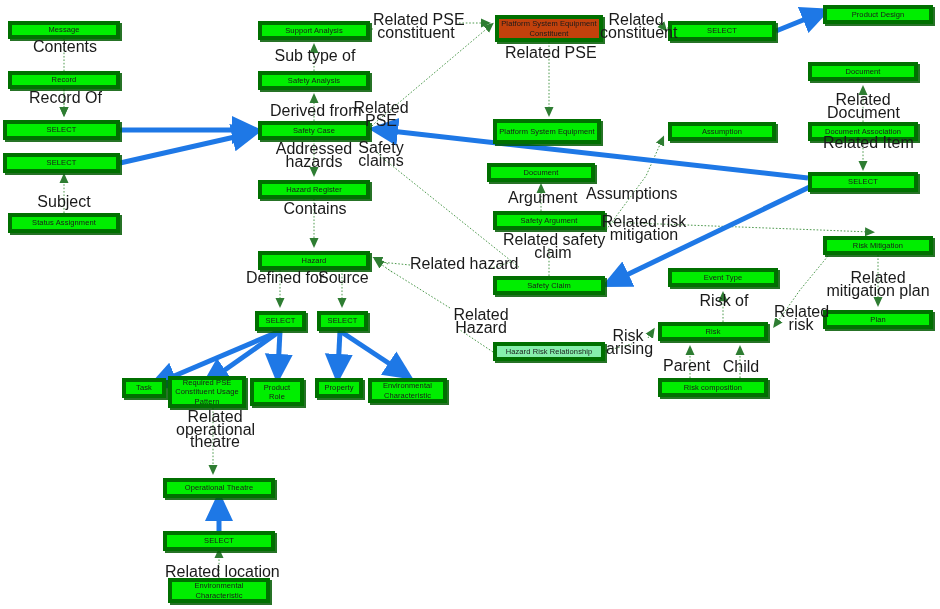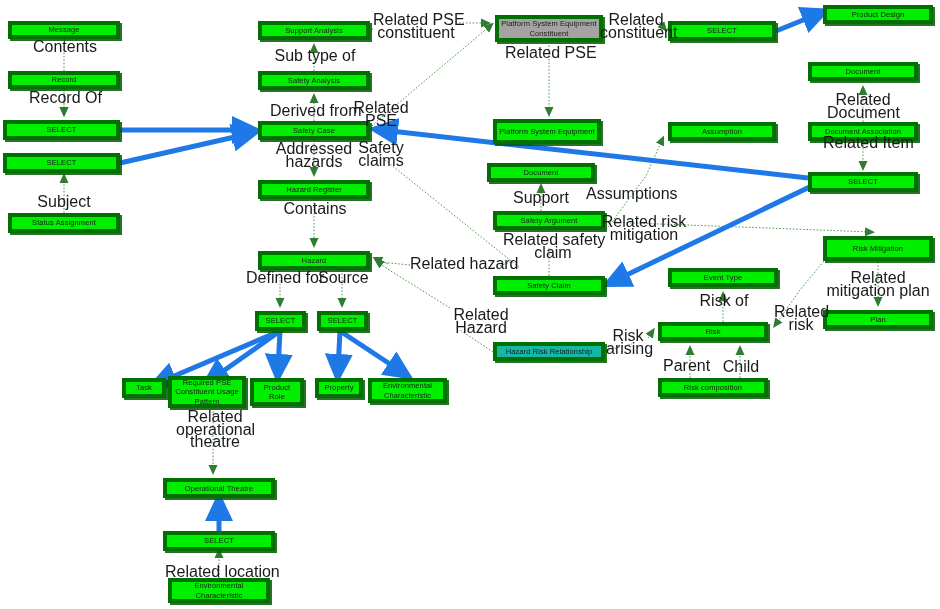--- a/index.html
+++ b/index.html
@@ -184,69 +184,69 @@
         <span>Product
 Role</span>
       </div>
       <div class="node" style="left: 315px; top: 378px; width: 48px; height: 20px; background: rgb(0, 238, 0); border-color: rgb(0, 112, 0);">
         <span>Property</span>
       </div>
       <div class="node" style="left: 368px; top: 378px; width: 79px; height: 25px; background: rgb(0, 238, 0); border-color: rgb(0, 112, 0);">
         <span>Environmental
 Characteristic</span>
       </div>
-      <div class="node" style="left: 163px; top: 478px; width: 112px; height: 20px; background: rgb(0, 238, 0); border-color: rgb(0, 112, 0); align-items: flex-end;">
+      <div class="node" style="left: 163px; top: 478px; width: 112px; height: 20px; background: rgb(0, 238, 0); border-color: rgb(0, 112, 0);">
         <span>Operational Theatre</span>
       </div>
       <div class="node" style="left: 163px; top: 531px; width: 112px; height: 20px; background: rgb(0, 238, 0); border-color: rgb(0, 112, 0);">
         <span>SELECT</span>
       </div>
       <div class="node" style="left: 168px; top: 578px; width: 102px; height: 25px; background: rgb(0, 238, 0); border-color: rgb(0, 112, 0);">
         <span>Environmental
 Characteristic</span>
       </div>
-      <div class="node" style="left: 495px; top: 15px; width: 108px; height: 27px; background: #a3a3a3; border-color: rgb(0, 112, 0);">
+      <div class="node" style="left: 495px; top: 15px; width: 108px; height: 27px; background: #c2410c; border-color: rgb(0, 112, 0);">
         <span>Platform System
 Equipment Constituent</span>
       </div>
       <div class="node" style="left: 493px; top: 119px; width: 108px; height: 25px; background: rgb(0, 238, 0); border-color: rgb(0, 112, 0);">
         <span>Platform System
 Equipment</span>
       </div>
       <div class="node" style="left: 487px; top: 163px; width: 108px; height: 19px; background: rgb(0, 238, 0); border-color: rgb(0, 112, 0);">
         <span>Document</span>
       </div>
       <div class="node" style="left: 493px; top: 211px; width: 112px; height: 19px; background: rgb(0, 238, 0); border-color: rgb(0, 112, 0);">
         <span>Safety Argument</span>
       </div>
       <div class="node" style="left: 493px; top: 276px; width: 112px; height: 19px; background: rgb(0, 238, 0); border-color: rgb(0, 112, 0);">
         <span>Safety Claim</span>
       </div>
-      <div class="node" style="left: 493px; top: 342px; width: 112px; height: 19px; background: #14b8a6; border-color: rgb(0, 112, 0);">
+      <div class="node" style="left: 493px; top: 342px; width: 112px; height: 19px; background: #86efac; border-color: rgb(0, 112, 0);">
         <span>Hazard Risk Relationship</span>
       </div>
       <div class="node" style="left: 668px; top: 21px; width: 108px; height: 20px; background: rgb(0, 238, 0); border-color: rgb(0, 112, 0);">
         <span>SELECT</span>
       </div>
       <div class="node" style="left: 668px; top: 122px; width: 108px; height: 19px; background: rgb(0, 238, 0); border-color: rgb(0, 112, 0);">
         <span>Assumption</span>
       </div>
       <div class="node" style="left: 823px; top: 5px; width: 110px; height: 19px; background: rgb(0, 238, 0); border-color: rgb(0, 112, 0);">
         <span>Product Design</span>
       </div>
       <div class="node" style="left: 808px; top: 62px; width: 110px; height: 19px; background: rgb(0, 238, 0); border-color: rgb(0, 112, 0);">
         <span>Document</span>
       </div>
       <div class="node" style="left: 808px; top: 122px; width: 110px; height: 19px; background: rgb(0, 238, 0); border-color: rgb(0, 112, 0);">
         <span>Document Association</span>
       </div>
       <div class="node" style="left: 808px; top: 172px; width: 110px; height: 20px; background: rgb(0, 238, 0); border-color: rgb(0, 112, 0);">
         <span>SELECT</span>
       </div>
-      <div class="node" style="left: 823px; top: 236px; width: 110px; height: 25px; background: rgb(0, 238, 0); border-color: rgb(0, 112, 0);">
+      <div class="node" style="left: 823px; top: 236px; width: 110px; height: 19px; background: rgb(0, 238, 0); border-color: rgb(0, 112, 0);">
         <span>Risk Mitigation</span>
       </div>
       <div class="node" style="left: 823px; top: 310px; width: 110px; height: 19px; background: rgb(0, 238, 0); border-color: rgb(0, 112, 0);">
         <span>Plan</span>
       </div>
       <div class="node" style="left: 668px; top: 268px; width: 110px; height: 19px; background: rgb(0, 238, 0); border-color: rgb(0, 112, 0);">
         <span>Event Type</span>
       </div>
       <div class="node" style="left: 658px; top: 322px; width: 110px; height: 19px; background: rgb(0, 238, 0); border-color: rgb(0, 112, 0);">
         <span>Risk</span>
@@ -272,21 +272,21 @@
       <div class="edge-label" style="left: 165px; top: 566px; width: 110px; color: rgb(26, 26, 26);">Related location</div>
       <div class="edge-label" style="left: 373px; top: 14px; width: 86px; color: rgb(26, 26, 26);">Related PSE
 constituent</div>
       <div class="edge-label" style="left: 353px; top: 102px; width: 56px; color: rgb(26, 26, 26);">Related
 PSE</div>
       <div class="edge-label" style="left: 355px; top: 142px; width: 52px; color: rgb(26, 26, 26);">Safety
 claims</div>
       <div class="edge-label" style="left: 505px; top: 47px; width: 86px; color: rgb(26, 26, 26);">Related PSE</div>
       <div class="edge-label" style="left: 600px; top: 14px; width: 72px; color: rgb(26, 26, 26);">Related
 constituent</div>
-      <div class="edge-label" style="left: 508px; top: 192px; width: 66px; color: rgb(26, 26, 26);">Support</div>
+      <div class="edge-label" style="left: 508px; top: 192px; width: 66px; color: rgb(26, 26, 26);">Argument</div>
       <div class="edge-label" style="left: 586px; top: 188px; width: 88px; color: rgb(26, 26, 26);">Assumptions</div>
       <div class="edge-label" style="left: 503px; top: 234px; width: 100px; color: rgb(26, 26, 26);">Related safety
 claim</div>
       <div class="edge-label" style="left: 601px; top: 216px; width: 86px; color: rgb(26, 26, 26);">Related risk
 mitigation</div>
       <div class="edge-label" style="left: 410px; top: 258px; width: 100px; color: rgb(26, 26, 26);">Related hazard</div>
       <div class="edge-label" style="left: 450px; top: 309px; width: 62px; color: rgb(26, 26, 26);">Related
 Hazard</div>
       <div class="edge-label" style="left: 827px; top: 94px; width: 72px; color: rgb(26, 26, 26);">Related
 Document</div>

